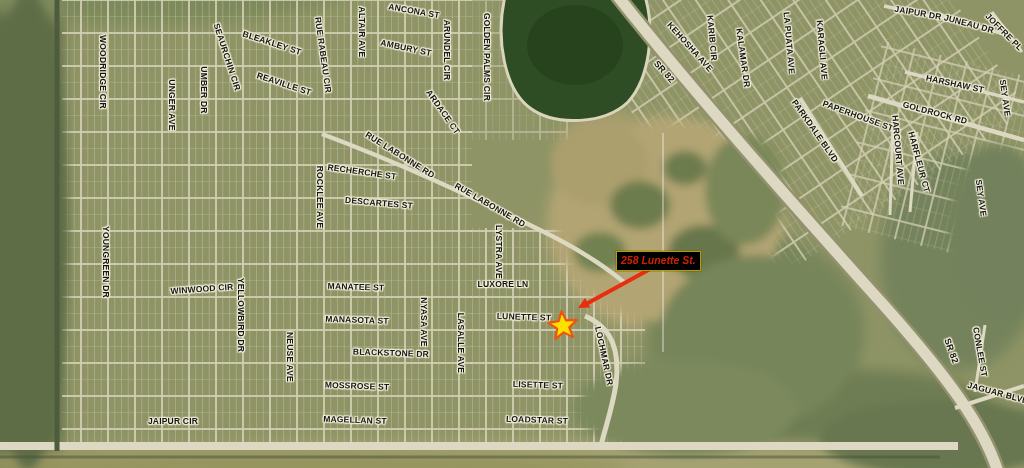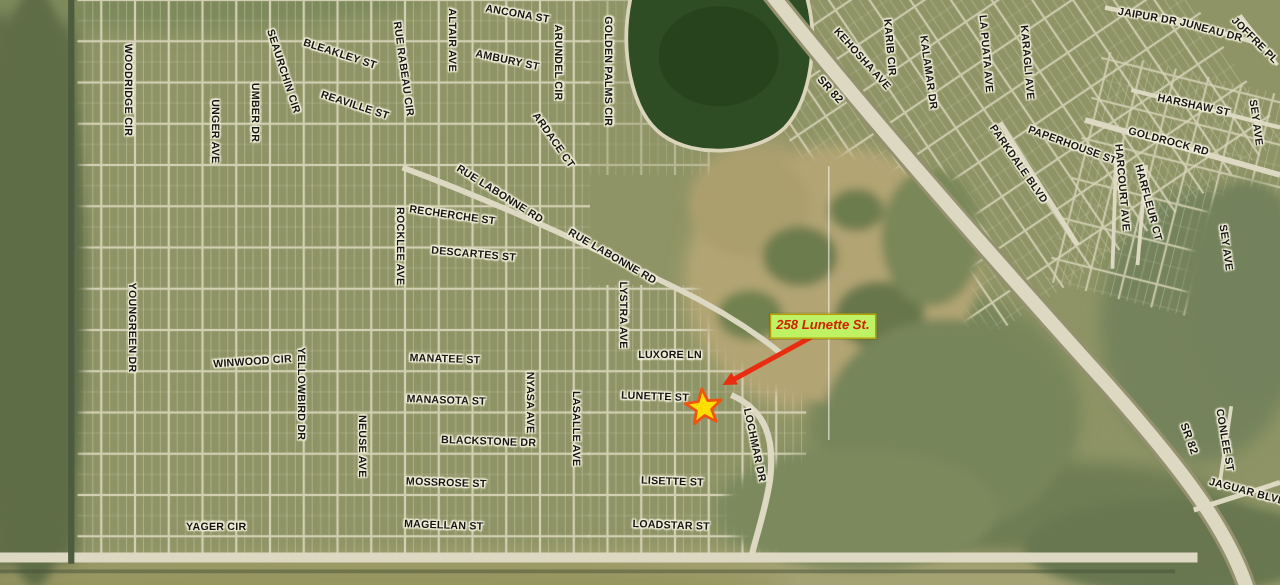--- a/index.html
+++ b/index.html
@@ -128,36 +128,36 @@
       <span class="street-label" style="left: 406px; top: 48px; transform: translate(-50%, -50%) rotate(12deg);">AMBURY ST</span>
       <span class="street-label" style="left: 447px; top: 50px; transform: translate(-50%, -50%) rotate(90deg);">ARUNDEL CIR</span>
       <span class="street-label" style="left: 443px; top: 112px; transform: translate(-50%, -50%) rotate(55deg);">ARDACE CT</span>
       <span class="street-label" style="left: 487px; top: 57px; transform: translate(-50%, -50%) rotate(90deg);">GOLDEN PALMS CIR</span>
       <span class="street-label" style="left: 400px; top: 155px; transform: translate(-50%, -50%) rotate(32deg);">RUE LABONNE RD</span>
       <span class="street-label" style="left: 362px; top: 172px; transform: translate(-50%, -50%) rotate(8deg);">RECHERCHE ST</span>
       <span class="street-label" style="left: 379px; top: 203px; transform: translate(-50%, -50%) rotate(5deg);">DESCARTES ST</span>
       <span class="street-label" style="left: 320px; top: 197px; transform: translate(-50%, -50%) rotate(90deg);">ROCKLEE AVE</span>
       <span class="street-label" style="left: 490px; top: 205px; transform: translate(-50%, -50%) rotate(30deg);">RUE LABONNE RD</span>
       <span class="street-label" style="left: 499px; top: 252px; transform: translate(-50%, -50%) rotate(90deg);">LYSTRA AVE</span>
-      <span class="street-label" style="left: 536px; top: 284px; transform: translate(-50%, -50%) rotate(0deg);">LUXORE LN</span>
+      <span class="street-label" style="left: 503px; top: 284px; transform: translate(-50%, -50%) rotate(0deg);">LUXORE LN</span>
       <span class="street-label" style="left: 524px; top: 317px; transform: translate(-50%, -50%) rotate(2deg);">LUNETTE ST</span>
       <span class="street-label" style="left: 356px; top: 287px; transform: translate(-50%, -50%) rotate(2deg);">MANATEE ST</span>
       <span class="street-label" style="left: 357px; top: 320px; transform: translate(-50%, -50%) rotate(2deg);">MANASOTA ST</span>
       <span class="street-label" style="left: 391px; top: 353px; transform: translate(-50%, -50%) rotate(2deg);">BLACKSTONE DR</span>
       <span class="street-label" style="left: 357px; top: 386px; transform: translate(-50%, -50%) rotate(2deg);">MOSSROSE ST</span>
       <span class="street-label" style="left: 355px; top: 420px; transform: translate(-50%, -50%) rotate(2deg);">MAGELLAN ST</span>
       <span class="street-label" style="left: 538px; top: 385px; transform: translate(-50%, -50%) rotate(2deg);">LISETTE ST</span>
       <span class="street-label" style="left: 537px; top: 420px; transform: translate(-50%, -50%) rotate(2deg);">LOADSTAR ST</span>
       <span class="street-label" style="left: 424px; top: 322px; transform: translate(-50%, -50%) rotate(90deg);">NYASA AVE</span>
       <span class="street-label" style="left: 461px; top: 343px; transform: translate(-50%, -50%) rotate(90deg);">LASALLE AVE</span>
       <span class="street-label" style="left: 290px; top: 357px; transform: translate(-50%, -50%) rotate(90deg);">NEUSE AVE</span>
       <span class="street-label" style="left: 106px; top: 262px; transform: translate(-50%, -50%) rotate(90deg);">YOUNGREEN DR</span>
       <span class="street-label" style="left: 202px; top: 289px; transform: translate(-50%, -50%) rotate(-4deg);">WINWOOD CIR</span>
       <span class="street-label" style="left: 241px; top: 315px; transform: translate(-50%, -50%) rotate(90deg);">YELLOWBIRD DR</span>
-      <span class="street-label" style="left: 173px; top: 421px; transform: translate(-50%, -50%) rotate(0deg);">YAGER CIR</span>
+      <span class="street-label" style="left: 173px; top: 421px; transform: translate(-50%, -50%) rotate(0deg);">JAIPUR CIR</span>
       <span class="street-label" style="left: 604px; top: 356px; transform: translate(-50%, -50%) rotate(78deg);">LOCHMAR DR</span>
       <span class="street-label" style="left: 664px; top: 72px; font-size: 9px; transform: translate(-50%, -50%) rotate(48deg);">SR 82</span>
       <span class="street-label" style="left: 690px; top: 47px; transform: translate(-50%, -50%) rotate(48deg);">KEHOSHA AVE</span>
       <span class="street-label" style="left: 712px; top: 38px; transform: translate(-50%, -50%) rotate(85deg);">KARIB CIR</span>
       <span class="street-label" style="left: 743px; top: 58px; transform: translate(-50%, -50%) rotate(82deg);">KALAMAR DR</span>
       <span class="street-label" style="left: 789px; top: 43px; transform: translate(-50%, -50%) rotate(85deg);">LA PUATA AVE</span>
       <span class="street-label" style="left: 822px; top: 50px; transform: translate(-50%, -50%) rotate(85deg);">KARAGLI AVE</span>
       <span class="street-label" style="left: 815px; top: 131px; transform: translate(-50%, -50%) rotate(55deg);">PARKDALE BLVD</span>
       <span class="street-label" style="left: 858px; top: 116px; transform: translate(-50%, -50%) rotate(20deg);">PAPERHOUSE ST</span>
       <span class="street-label" style="left: 935px; top: 113px; transform: translate(-50%, -50%) rotate(15deg);">GOLDROCK RD</span>
@@ -173,15 +173,15 @@
       <span class="street-label" style="left: 980px; top: 352px; transform: translate(-50%, -50%) rotate(80deg);">CONLEE ST</span>
       <span class="street-label" style="left: 998px; top: 393px; transform: translate(-50%, -50%) rotate(15deg);">JAGUAR BLVD</span>
     </div>
 
   <svg class="layer" width="1024" height="468" viewBox="0 0 1024 468">
     <line x1="652" y1="268" x2="588" y2="303" stroke-width="4" stroke-linecap="round" stroke="#e82d10"></line>
     <polygon points="578,308 585.1,298 590.3,307.6" fill="#e82d10"></polygon>
     <polygon points="0,-15 3.8,-5.2 14.3,-4.6 6.1,2 8.8,12.1 0,6.4 -8.8,12.1 -6.1,2 -14.3,-4.6 -3.8,-5.2" transform="translate(563,326) rotate(-6)" stroke-width="2.2" stroke-linejoin="round" fill="#ffdf00" stroke="#ef5310"></polygon>
   </svg>
 
-  <div class="marker-label" style="background: #bef264; color: rgb(207, 35, 0);">258 Lunette St.</div>
+  <div class="marker-label" style="background: #000000; color: rgb(207, 35, 0);">258 Lunette St.</div>
 
 </div>
 
 </body></html>

